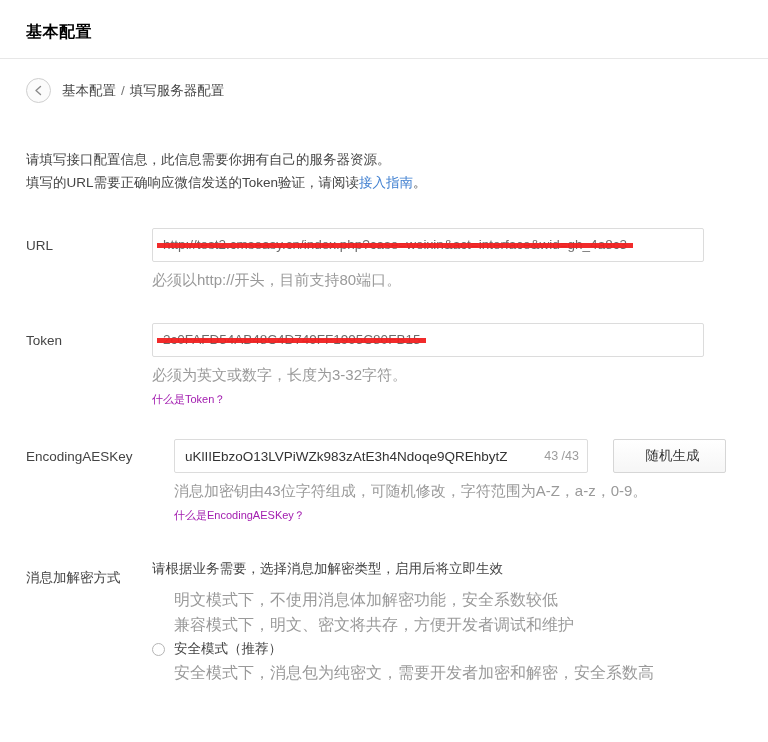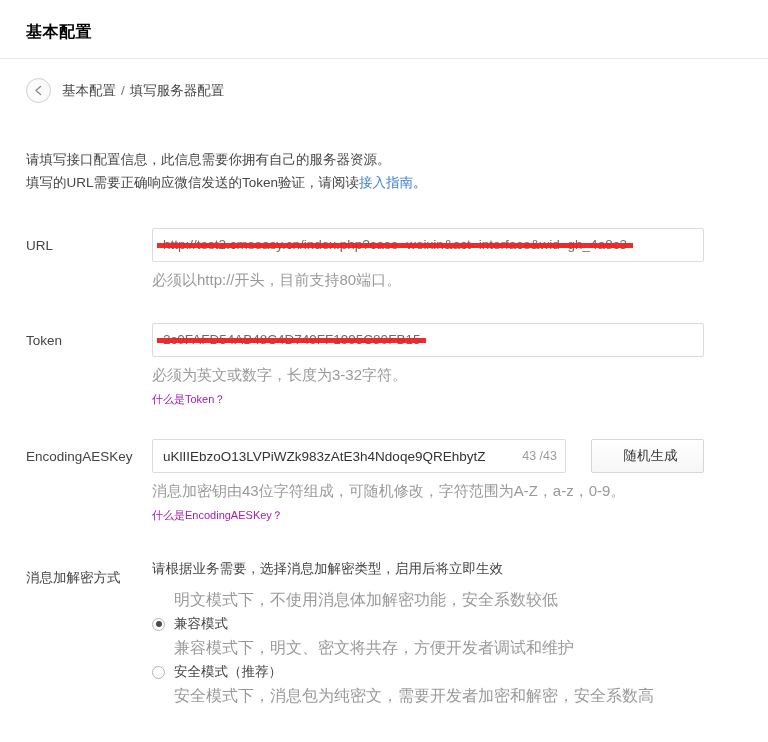--- a/index.html
+++ b/index.html
@@ -217,21 +217,21 @@
     background: #4a4a4a;
   }
   .radio-desc {
     font-size: 16px;
     color: #9a9a9a;
     margin: 5px 0 0 22px;
     line-height: 19px;
   }
   .mt-url { margin-top: 0; }
   .row-token { margin-top: 34px; }
-  .row-aes { margin-top: 32px; }
+  .row-aes { margin-top: 32px; gap: 22px; }
   .row-enc { margin-top: 36px; }
 </style>
 </head>
 <body>
 
 <div class="page">
 
   <div class="page-title">基本配置</div>
   <div class="divider"></div>
 
@@ -301,24 +301,20 @@
       <div class="row-label">消息加解密方式</div>
       <div class="row-body">
         <div class="enc-head">请根据业务需要，选择消息加解密类型，启用后将立即生效</div>
         <div class="radio-group">
 
           <div class="radio-item">
             <div class="radio-desc">明文模式下，不使用消息体加解密功能，安全系数较低</div>
           </div>
 
           <div class="radio-item">
-            <div class="radio-line">
-              <span class="radio checked"></span>
-              <span>兼容模式</span>
-            </div>
             <div class="radio-desc">兼容模式下，明文、密文将共存，方便开发者调试和维护</div>
           </div>
 
           <div class="radio-item">
             <div class="radio-line">
               <span class="radio"></span>
               <span>安全模式（推荐）</span>
             </div>
             <div class="radio-desc">安全模式下，消息包为纯密文，需要开发者加密和解密，安全系数高</div>
           </div>

